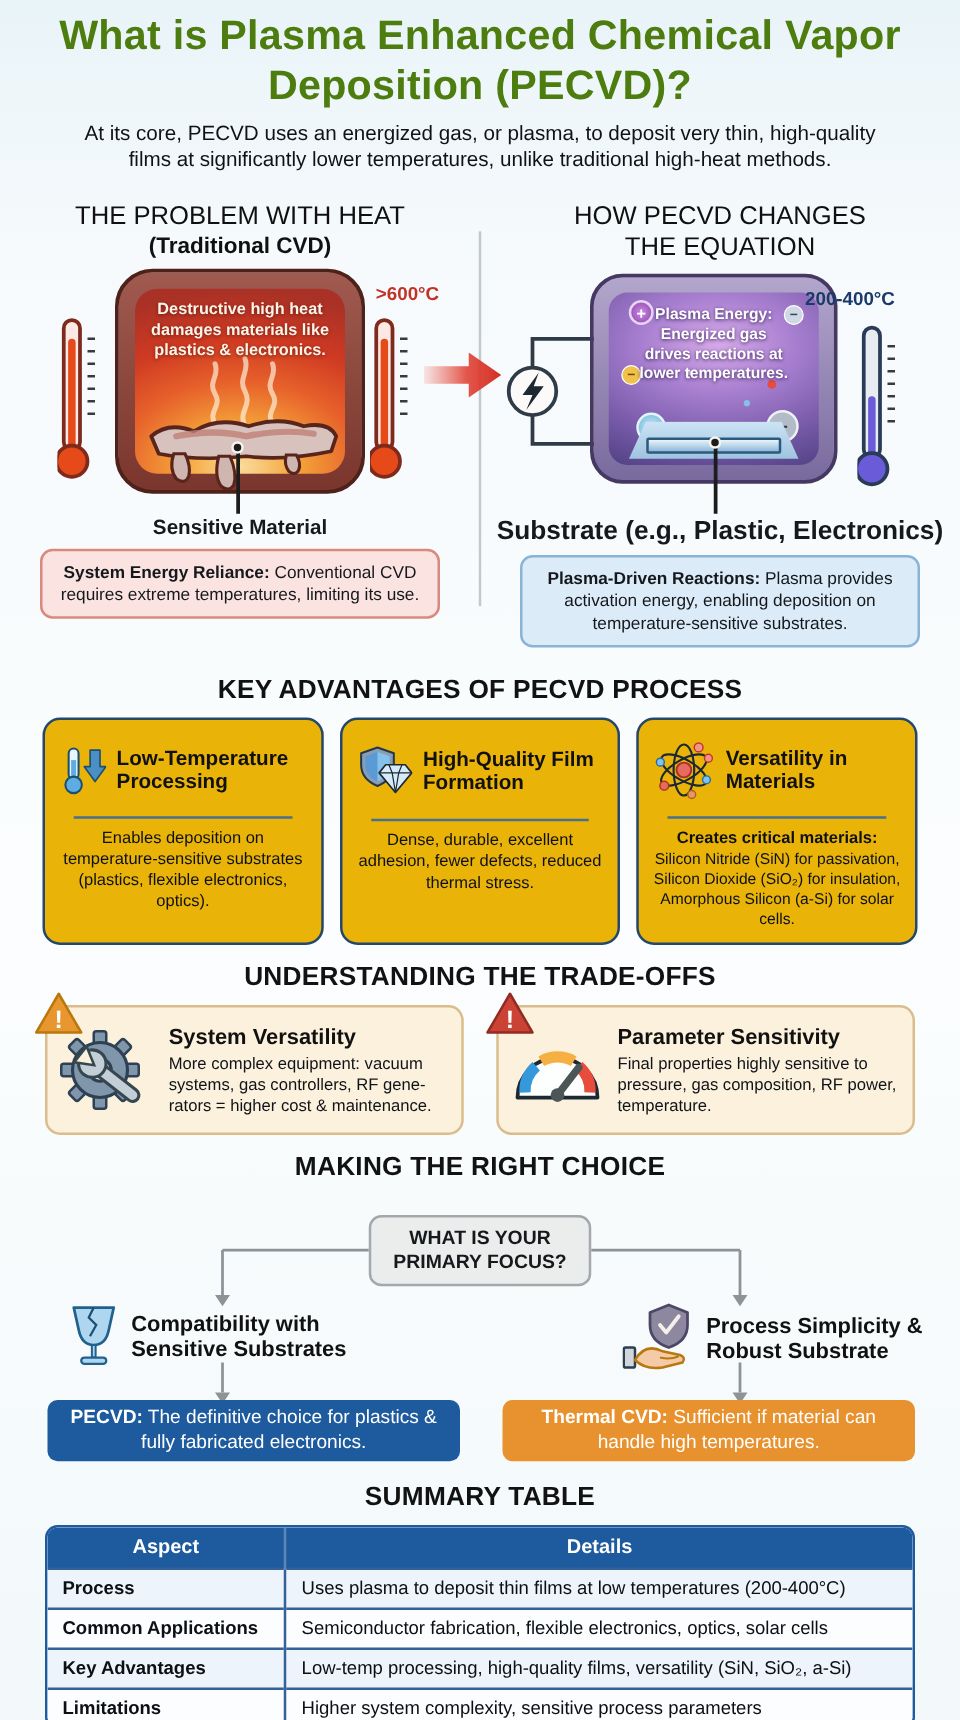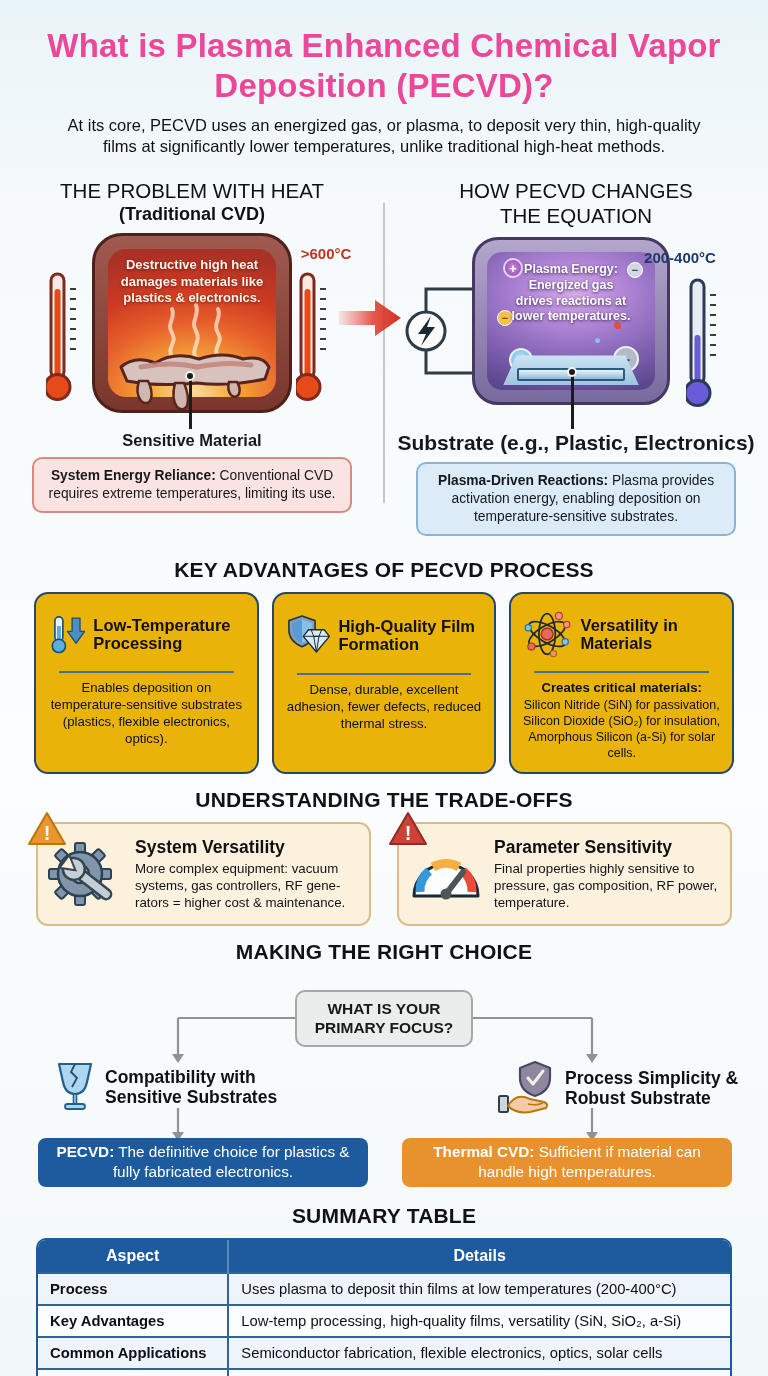--- a/index.html
+++ b/index.html
@@ -6,22 +6,22 @@
   html,body { width: 768px; }
   body {
     font-family: "Liberation Sans", sans-serif;
     color: #15191d;
     background: linear-gradient(180deg, #e9f4f8 0%, #f6fafc 15%, #fbfdfe 55%, #f2f8fa 100%);
   }
   .page { width: 768px; overflow: hidden; }
 
   
   h1.title {
-    margin: 26px auto 8px; width: 700px; text-align: center;
-    font-size: 33px; line-height: 1.22; font-weight: 800; color: #ec4899;
+    margin: 8px auto 8px; width: 700px; text-align: center;
+    font-size: 33px; line-height: 1.22; font-weight: 800; color: #4d7c0f;
     letter-spacing: .2px;
   }
   p.subtitle {
     width: 665px; margin: 0 auto; text-align: center;
     font-size: 16.5px; line-height: 1.3; font-weight: 500; color: #0f1317;
   }
 
   
   .compare { position: relative; display: flex; margin-top: 12px; padding-bottom: 8px; }
   .col { width: 384px; position: relative; }
@@ -435,26 +435,26 @@
           <th>Aspect</th>
           <th>Details</th>
         </tr>
       </thead>
       <tbody>
         <tr>
           <td>Process</td>
           <td>Uses plasma to deposit thin films at low temperatures (200-400°C)</td>
         </tr>
         <tr>
+          <td>Common Applications</td>
+          <td>Semiconductor fabrication, flexible electronics, optics, solar cells</td>
+        </tr>
+        <tr>
           <td>Key Advantages</td>
           <td>Low-temp processing, high-quality films, versatility (SiN, SiO₂, a-Si)</td>
-        </tr>
-        <tr>
-          <td>Common Applications</td>
-          <td>Semiconductor fabrication, flexible electronics, optics, solar cells</td>
         </tr>
         <tr>
           <td>Limitations</td>
           <td>Higher system complexity, sensitive process parameters</td>
         </tr>
       </tbody>
     </table>
   </div>
 
 </div>

